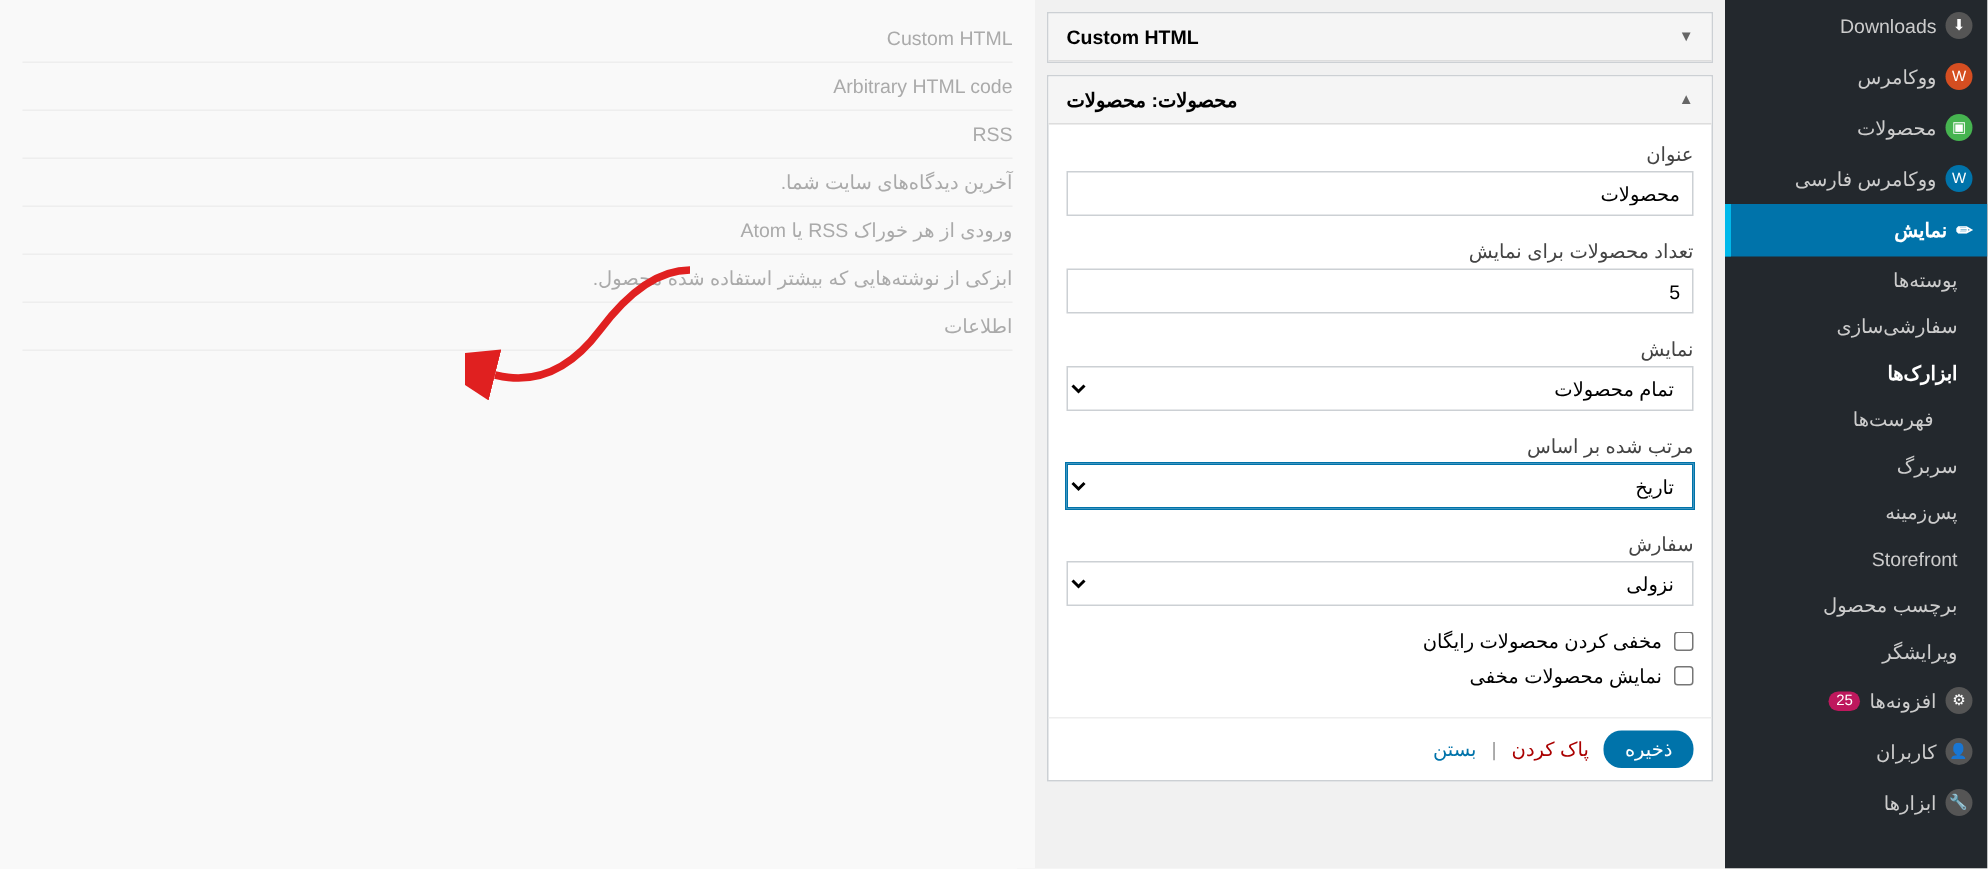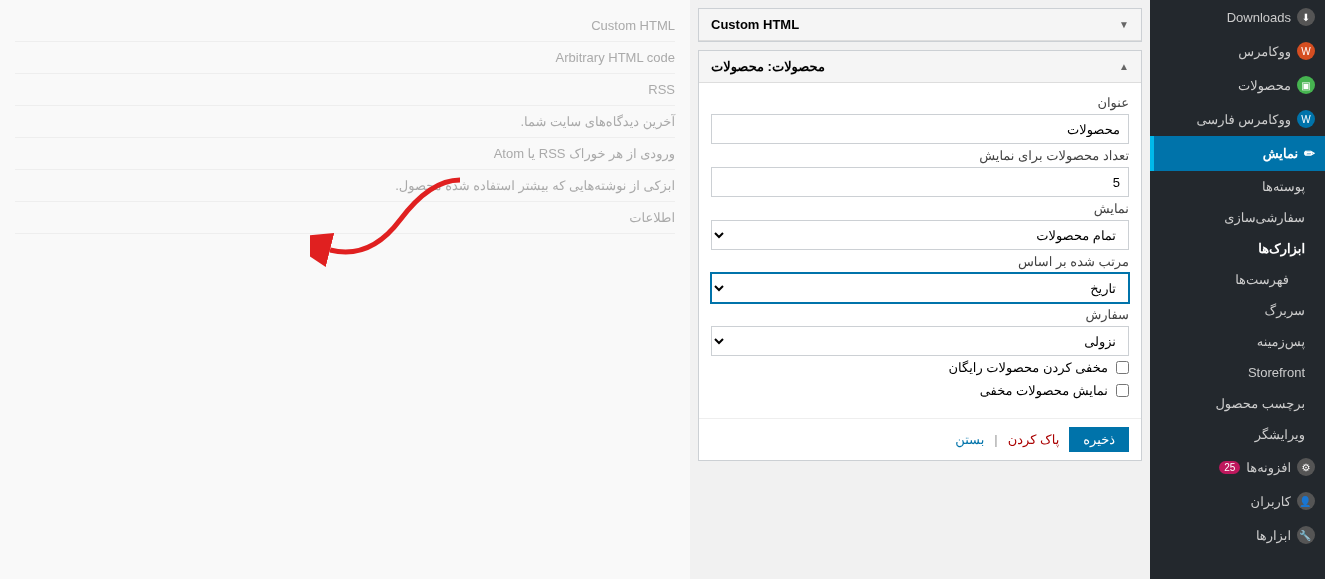--- a/index.html
+++ b/index.html
@@ -105,21 +105,21 @@
       background: #f5f5f5;
       border-bottom: 1px solid #ddd;
       cursor: pointer;
     }
     .widget-header .arrow { font-size: 10px; color: #666; }
     .widget-header .title { font-weight: bold; font-size: 13px; direction: rtl; }
 
     .widget-content { padding: 12px; }
 
     .form-row {
-      margin-bottom: 4px;
+      margin-bottom: 16px;
       direction: rtl;
       text-align: right;
     }
     .form-row label {
       display: block;
       margin-bottom: 4px;
       font-size: 13px;
       color: #444;
     }
     .form-row input[type="text"],
@@ -158,21 +158,21 @@
       direction: rtl;
       text-align: right;
     }
     .btn-save {
       background: #0073aa;
       color: #fff;
       border: none;
       padding: 5px 14px;
       font-size: 13px;
       cursor: pointer;
-      border-radius: 0;
+      border-radius: 12px;
     }
     .btn-link {
       color: #a00;
       cursor: pointer;
       font-size: 13px;
       background: none; border: none;
     }
     .btn-link.blue { color: #0073aa; }
     .separator { color: #999; }
 

